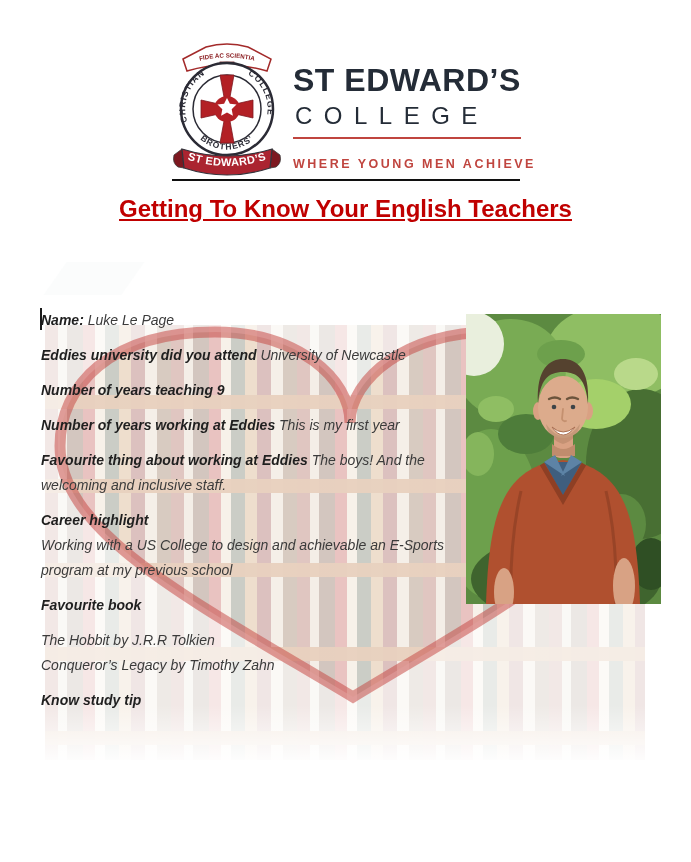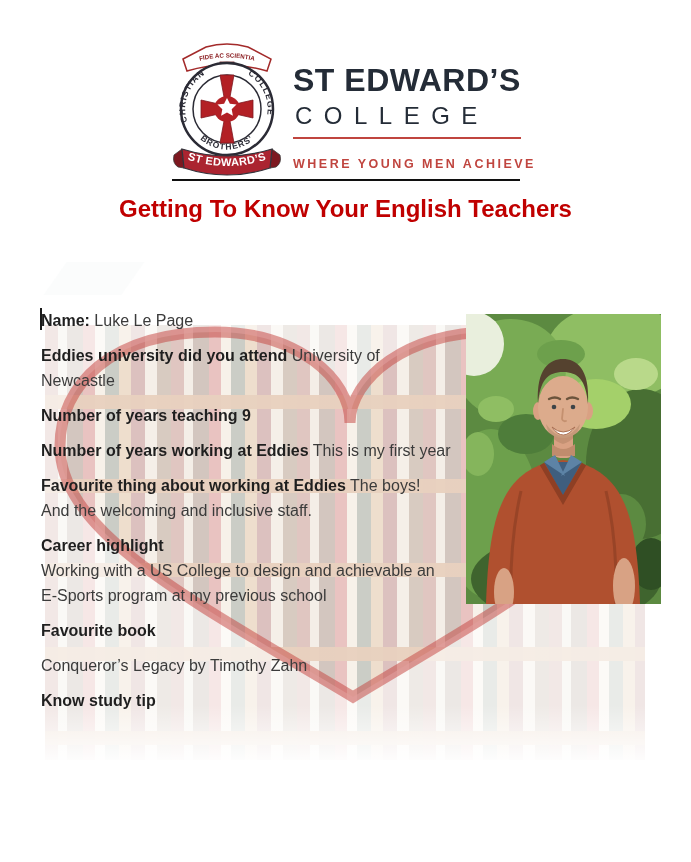--- a/index.html
+++ b/index.html
@@ -9,21 +9,21 @@
   }
   
   .logo-row{display:flex;justify-content:center;align-items:flex-start;gap:10px;padding-top:37px;}
   .crest{width:113px;height:140px;flex:0 0 auto;}
   .wordmark{padding-top:27px;width:228px;}
   .wm1{font-size:32px;font-weight:800;color:#242c37;letter-spacing:.5px;line-height:1;white-space:nowrap;}
   .wm2{font-size:24px;font-weight:400;color:#242c37;letter-spacing:11.5px;line-height:1;margin:8px 0 0 2px;white-space:nowrap;}
   .wm-rule{height:2px;background:#c0453f;margin-top:9px;}
   .wm3{font-size:12.5px;font-weight:700;color:#c0453f;letter-spacing:2.5px;margin-top:18px;white-space:nowrap;}
   .black-rule{width:348px;height:0;border:none;border-top:2px solid #101010;margin:2px auto 0;}
-  h1.title{text-align:center;color:#c00000;font-size:24px;font-weight:700;margin:13px 0 0;line-height:30px;}
+  h1.title{text-align:center;color:#c00000;font-size:24px;font-weight:700;margin:13px 0 0;line-height:30px;text-decoration:underline;}
 
   
   .watermark{position:absolute;left:45px;top:325px;width:600px;height:435px;z-index:1;pointer-events:none;}
   .books-bg{
     position:absolute;inset:0;
     background-image:
       repeating-linear-gradient(180deg, rgba(181,112,47,0) 0 70px, rgba(181,112,47,.95) 70px 84px),
       repeating-linear-gradient(90deg,
         #9c4a38 0 13px,#ddd2b8 13px 22px,#6e4a2f 22px 38px,#b8433a 38px 50px,
         #e7dcc3 50px 60px,#51604a 60px 74px,#c89a62 74px 86px,#8a3a30 86px 100px,
@@ -34,21 +34,21 @@
   .books-bg.inside-heart{
     opacity:.20;
     clip-path:path('M305,98 C305,53 252,7 170,7 C66,7 15,60 15,121 C15,210 155,280 308,372 C460,280 595,210 595,121 C595,60 546,7 446,7 C363,7 305,53 305,98 Z');
   }
   .heart-svg{position:absolute;inset:0;width:100%;height:100%;}
   .wm-fade{position:absolute;left:0;right:0;bottom:0;height:55px;background:linear-gradient(180deg,rgba(255,255,255,0),rgba(255,255,255,.9));}
   .smudge{position:absolute;left:55px;top:262px;width:78px;height:33px;background:#f7f9fa;opacity:.55;transform:skewX(-35deg);z-index:1;}
 
   
   .content{position:relative;z-index:2;padding:84px 30px 0 41px;}
-  .qa{font-size:16px;line-height:25px;color:#3b3b3b;}
+  .qa{font-size:14px;line-height:25px;color:#3b3b3b;font-style:italic;}
   .qa p{margin:0 0 10px;}
   .qa b{color:#1f1f1f;font-weight:700;}
   .narrow{max-width:412px;}
   .tip{max-width:566px;}
   .block{display:block;}
   .photo{float:right;width:195px;height:290px;margin:6px 0 12px 14px;padding:0;}
   .photo svg{display:block;width:195px;height:290px;}
   .caret{position:absolute;left:40px;top:308px;width:2px;height:22px;background:#1a1a1a;z-index:3;}
 </style>
 </head>
@@ -207,20 +207,21 @@
       <p class="narrow">
         <b>Career highlight</b>
         <span class="block">Working with a US College to design and achievable an E-Sports program at my previous school</span>
       </p>
 
       <p class="narrow">
         <b>Favourite book</b>
       </p>
 
       <p class="narrow">
+        <span class="block">The Hobbit by J.R.R Tolkien</span>
         <span class="block">Conqueror’s Legacy by Timothy Zahn</span>
       </p>
 
       <p class="tip">
         <b>Know study tip</b>
       </p>
 
     </div>
   </main>
 </div>

